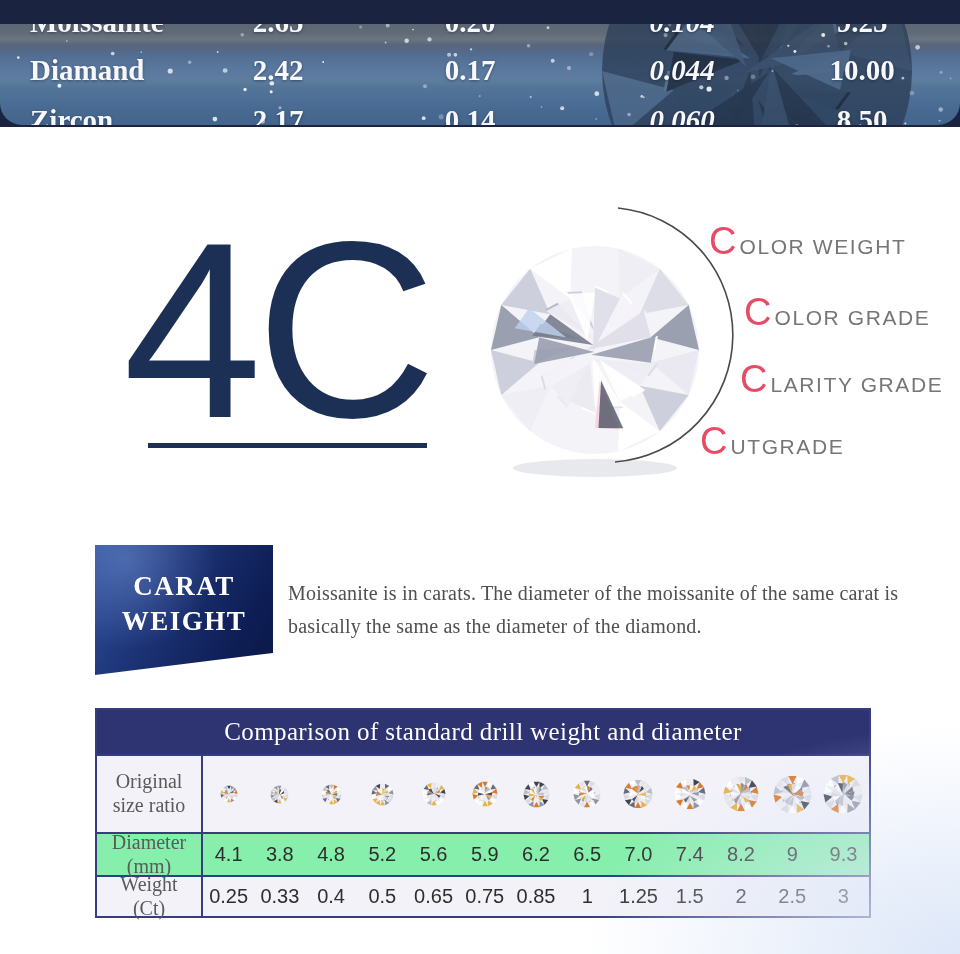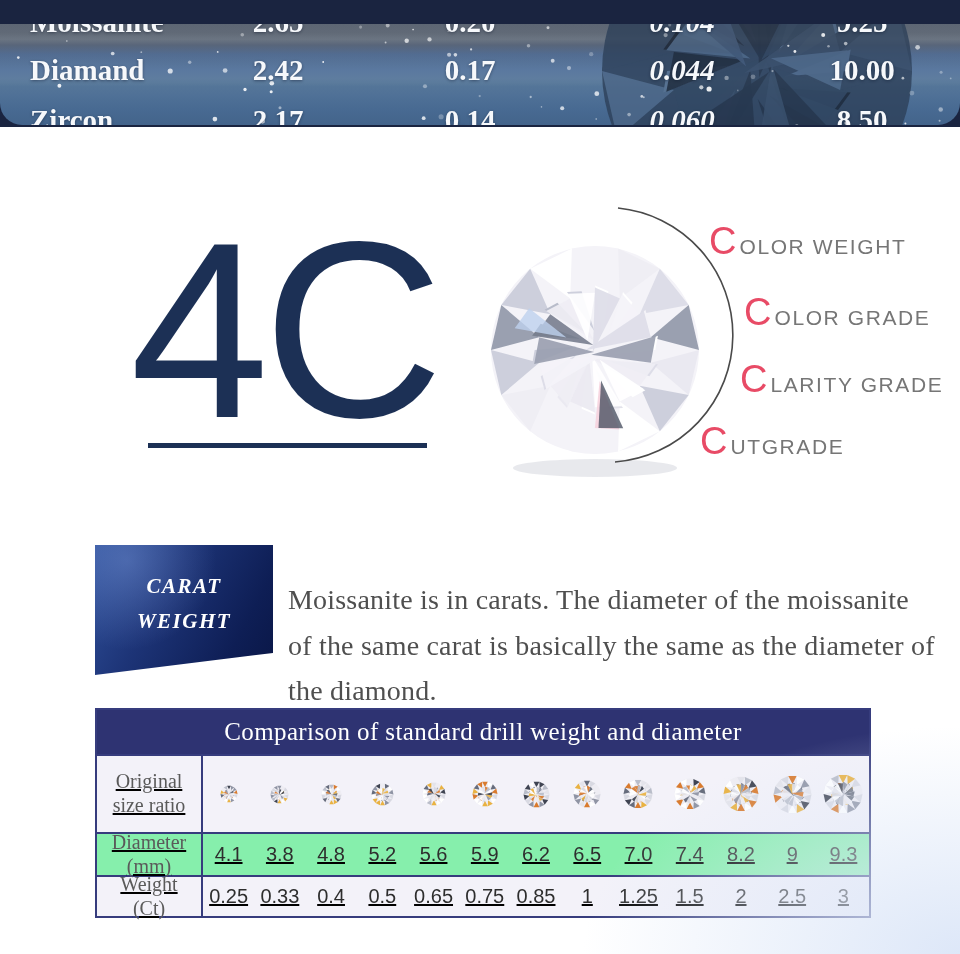--- a/index.html
+++ b/index.html
@@ -24,48 +24,48 @@
   .banner-row { position:absolute; left:0; width:960px; height:40px; line-height:40px;
     color:#f6f8fb; font-weight:bold; font-size:29px; text-shadow:0 1px 3px rgba(10,20,40,.45); }
   .banner-row .lab { position:absolute; left:30px; }
   .banner-row .v { position:absolute; transform:translateX(-50%); }
   .banner-row .v1 { left:278px; } .banner-row .v2 { left:470px; }
   .banner-row .v3 { left:682px;font-style:italic; } .banner-row .v4 { left:862px; }
   .r0 { top:-22px; } .r1 { top:26px; } .r2 { top:76px; }
 
   
   .fourc-heading { position:absolute; left:123px; top:218px; font-family:"Liberation Sans", sans-serif;
-    font-weight:200; font-size:250px; line-height:0.9; color:#1c3055; letter-spacing:-6px;margin-left:7px; }
+    font-weight:200; font-size:250px; line-height:0.9; color:#1c3055; letter-spacing:-6px; }
   .fourc-underline { position:absolute; left:148px; top:443px; width:279px; height:5px; background:#1c3055; }
   .diamond-photo { position:absolute; left:478px; top:240px; }
   .fourc-arc { position:absolute; left:540px; top:185px; }
   .fourc-label { position:absolute; display:flex; align-items:baseline; gap:3px;
     font-family:"Liberation Sans", sans-serif; white-space:nowrap; }
   .fourc-label .initial { font-size:38px; color:#e84b66; line-height:1; }
   .fourc-label .rest { font-size:21px; color:#767676; letter-spacing:1.6px; }
   .lbl1 { left:709px; top:222px; } .lbl2 { left:744px; top:293px; }
   .lbl3 { left:740px; top:360px; } .lbl4 { left:700px; top:422px; }
 
   
   .cw-badge { position:absolute; left:95px; top:545px; width:178px; height:130px;
     clip-path:polygon(0 0, 100% 0, 100% 83%, 0 100%);
     background:
       radial-gradient(circle at 18% 12%, rgba(130,160,225,.40), rgba(130,160,225,0) 48%),
       linear-gradient(118deg, #30519b 0%, #1d3477 38%, #0e1e55 78%, #0a1747 100%);
     color:#ffffff; text-align:center; padding-top:24px; }
-  .cw-badge .badge-line { font-size:21px; font-weight:600; letter-spacing:1.5px; line-height:35px;font-style:italic; }
+  .cw-badge .badge-line { font-size:27px; font-weight:600; letter-spacing:1.5px; line-height:35px; }
   .cw-desc { position:absolute; left:288px; top:577px; width:648px;
-    font-size:28px; color:#4f4f4f; line-height:1.63; letter-spacing:.2px; }
+    font-size:20px; color:#4f4f4f; line-height:1.63; letter-spacing:.2px; }
 
   
   .size-table { position:absolute; left:95px; top:708px; width:776px;
     border:2px solid #363c7d; background:#f2f1f8; }
   .st-header { height:44px; background:#2e3372; color:#ffffff; text-align:center;
     line-height:44px; font-size:25px; letter-spacing:.4px; }
-  .st-row { display:flex; border-top:2px solid #363c7d;text-decoration:underline; }
+  .st-row { display:flex; border-top:2px solid #363c7d; }
   .st-row-gems  { height:78px; background:#f3f2f9; }
   .st-row-diam  { height:43px; background:#86efac; }
   .st-row-weight{ height:41px; background:#f3f2f9; }
   .st-label { width:106px; border-right:2px solid #363c7d; display:flex; flex-direction:column;
     align-items:center; justify-content:center; color:#5a5a5a; font-size:20px; line-height:1.18; text-align:center; }
   .st-cells { flex:1; display:flex; align-items:center; }
   .st-cell { flex:1; display:flex; align-items:center; justify-content:center;
     font-family:"Liberation Sans", sans-serif; font-size:20px; color:#2e2e2e; }
   .st-cell svg { display:block; }
 

